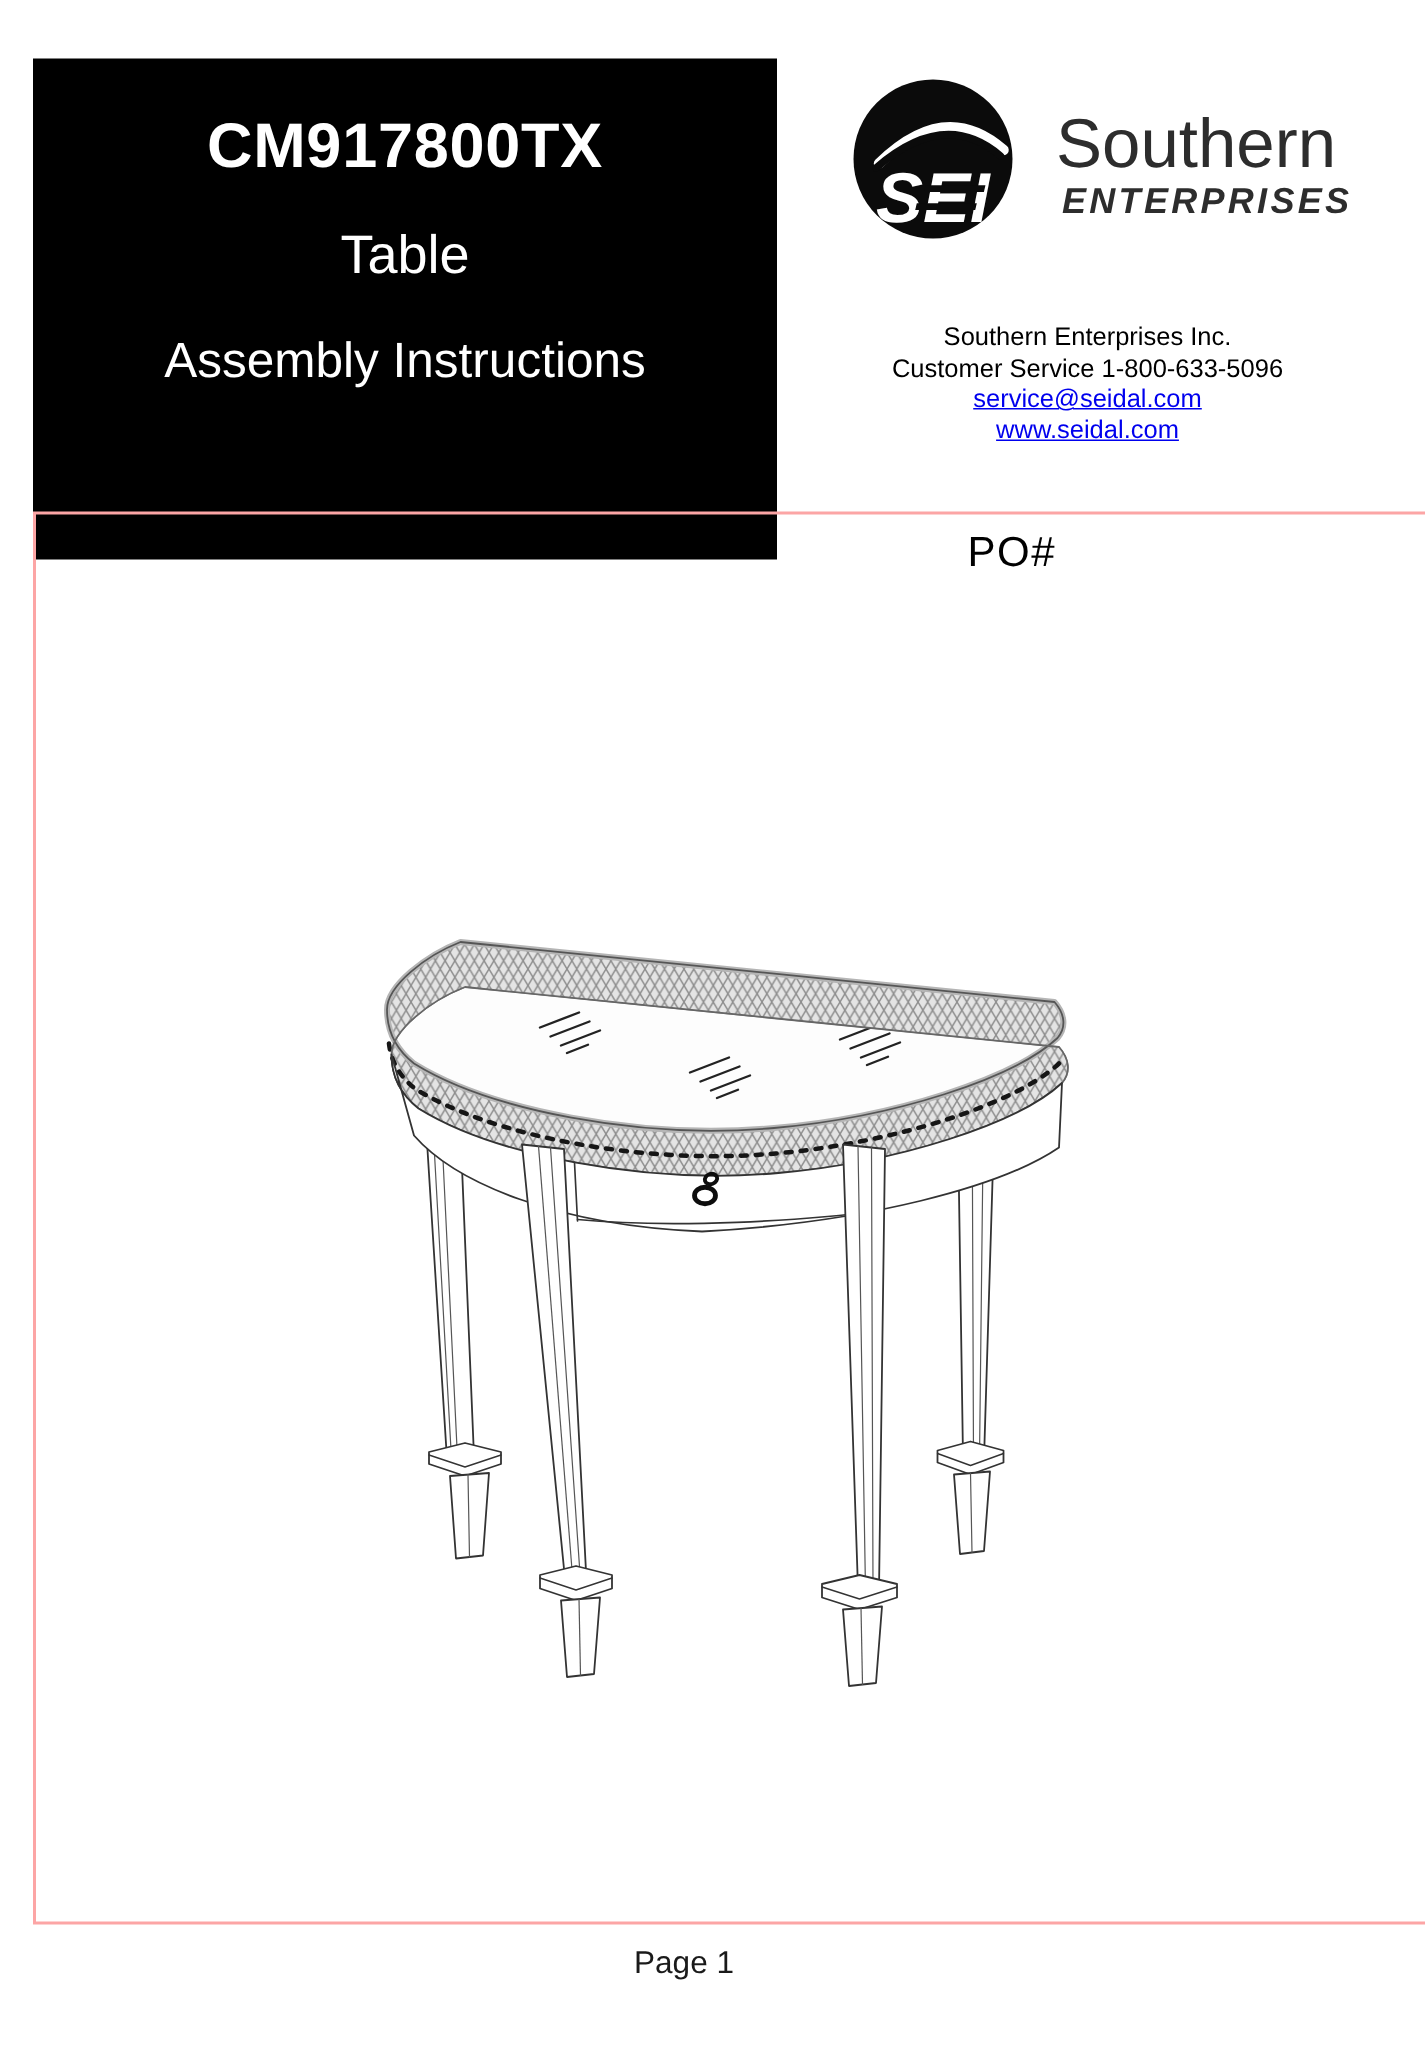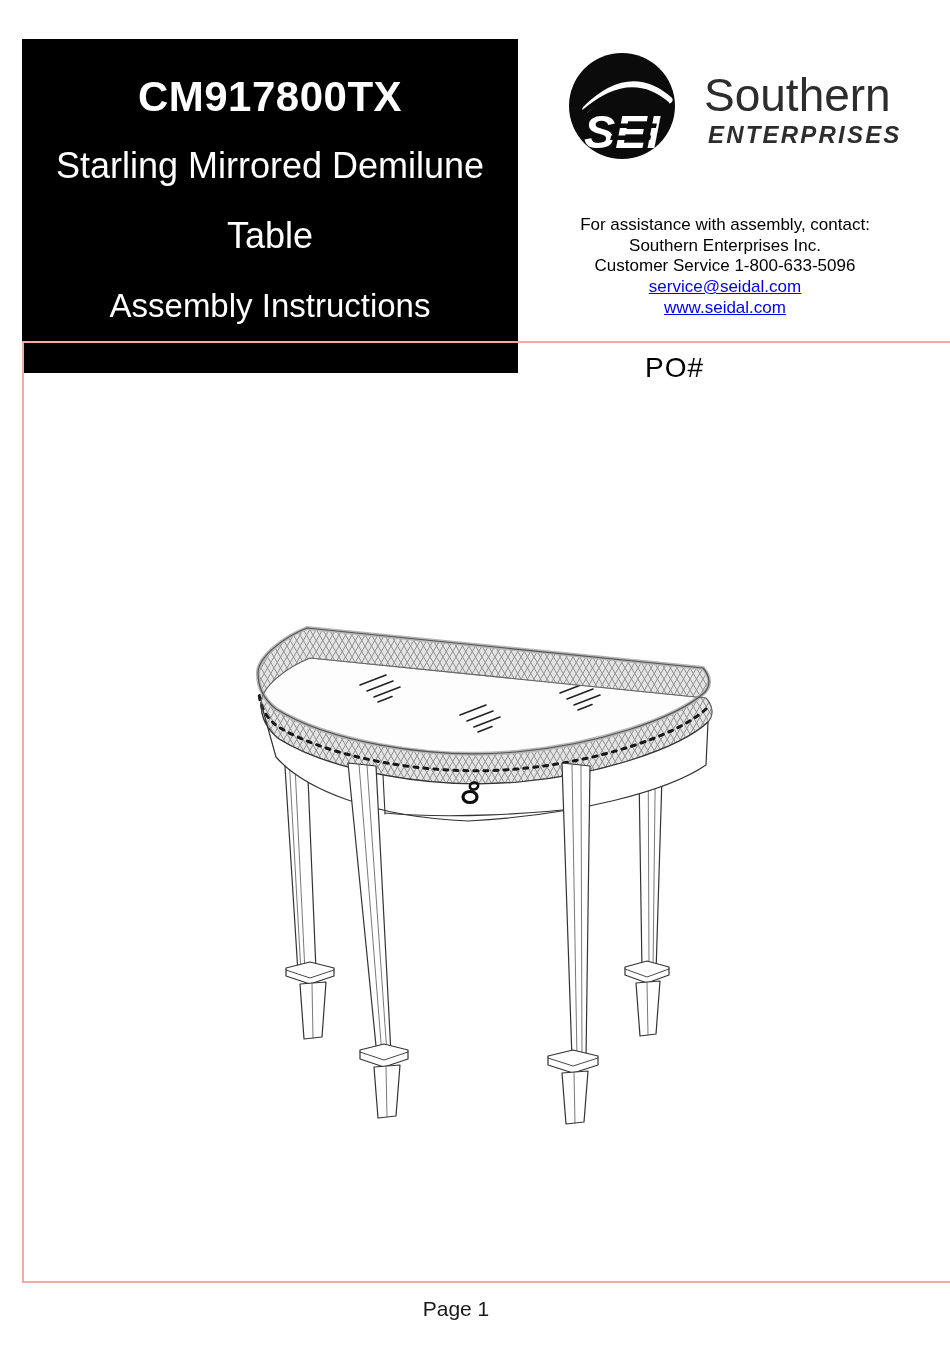--- a/index.html
+++ b/index.html
@@ -34,21 +34,20 @@
 
   
   .footer-page { position:absolute; left:0; top:1297px; width:912px; text-align:center;
                  font-size:21px; color:#1a1a1a; }
 </style>
 </head>
 <body>
 
 <div class="black-header">
   <div class="h-model">CM917800TX</div>
-  <div class="h-line2">Starling Mirrored Demilune</div>
   <div class="h-line3">Table</div>
   <div class="h-line4">Assembly Instructions</div>
 </div>
 
 <div class="brand">
   <svg width="112" height="112" viewBox="-56 -56 112 112">
     <circle cx="0" cy="0" r="53" fill="#0b0b0b"></circle>
     <path d="M -36,3 Q 8,-40 47,-6" fill="none" stroke="#ffffff" stroke-width="7" stroke-linecap="round"></path>
     <path d="M -38,6 Q 8,-34 45,-2" fill="none" stroke="#0b0b0b" stroke-width="5" stroke-linecap="round"></path>
     <text x="-38" y="42" font-size="47" font-weight="bold" font-style="italic" fill="#ffffff" font-family="Liberation Sans, sans-serif">SEI</text>
@@ -57,21 +56,20 @@
       <rect x="-4" y="29.5" width="40" height="4.5" fill="#0b0b0b"></rect>
     </g>
   </svg>
   <div class="brand-text">
     <div class="brand-name">Southern</div>
     <div class="brand-sub">ENTERPRISES</div>
   </div>
 </div>
 
 <div class="contact">
-  <div>For assistance with assembly, contact:</div>
   <div>Southern Enterprises Inc.</div>
   <div>Customer Service 1-800-633-5096</div>
   <div><a>service@seidal.com</a></div>
   <div><a>www.seidal.com</a></div>
 </div>
 
 <div class="content-box">
   <div class="po">PO#</div>
 
   <svg class="illus" width="470" height="515" viewBox="0 0 470 515">

